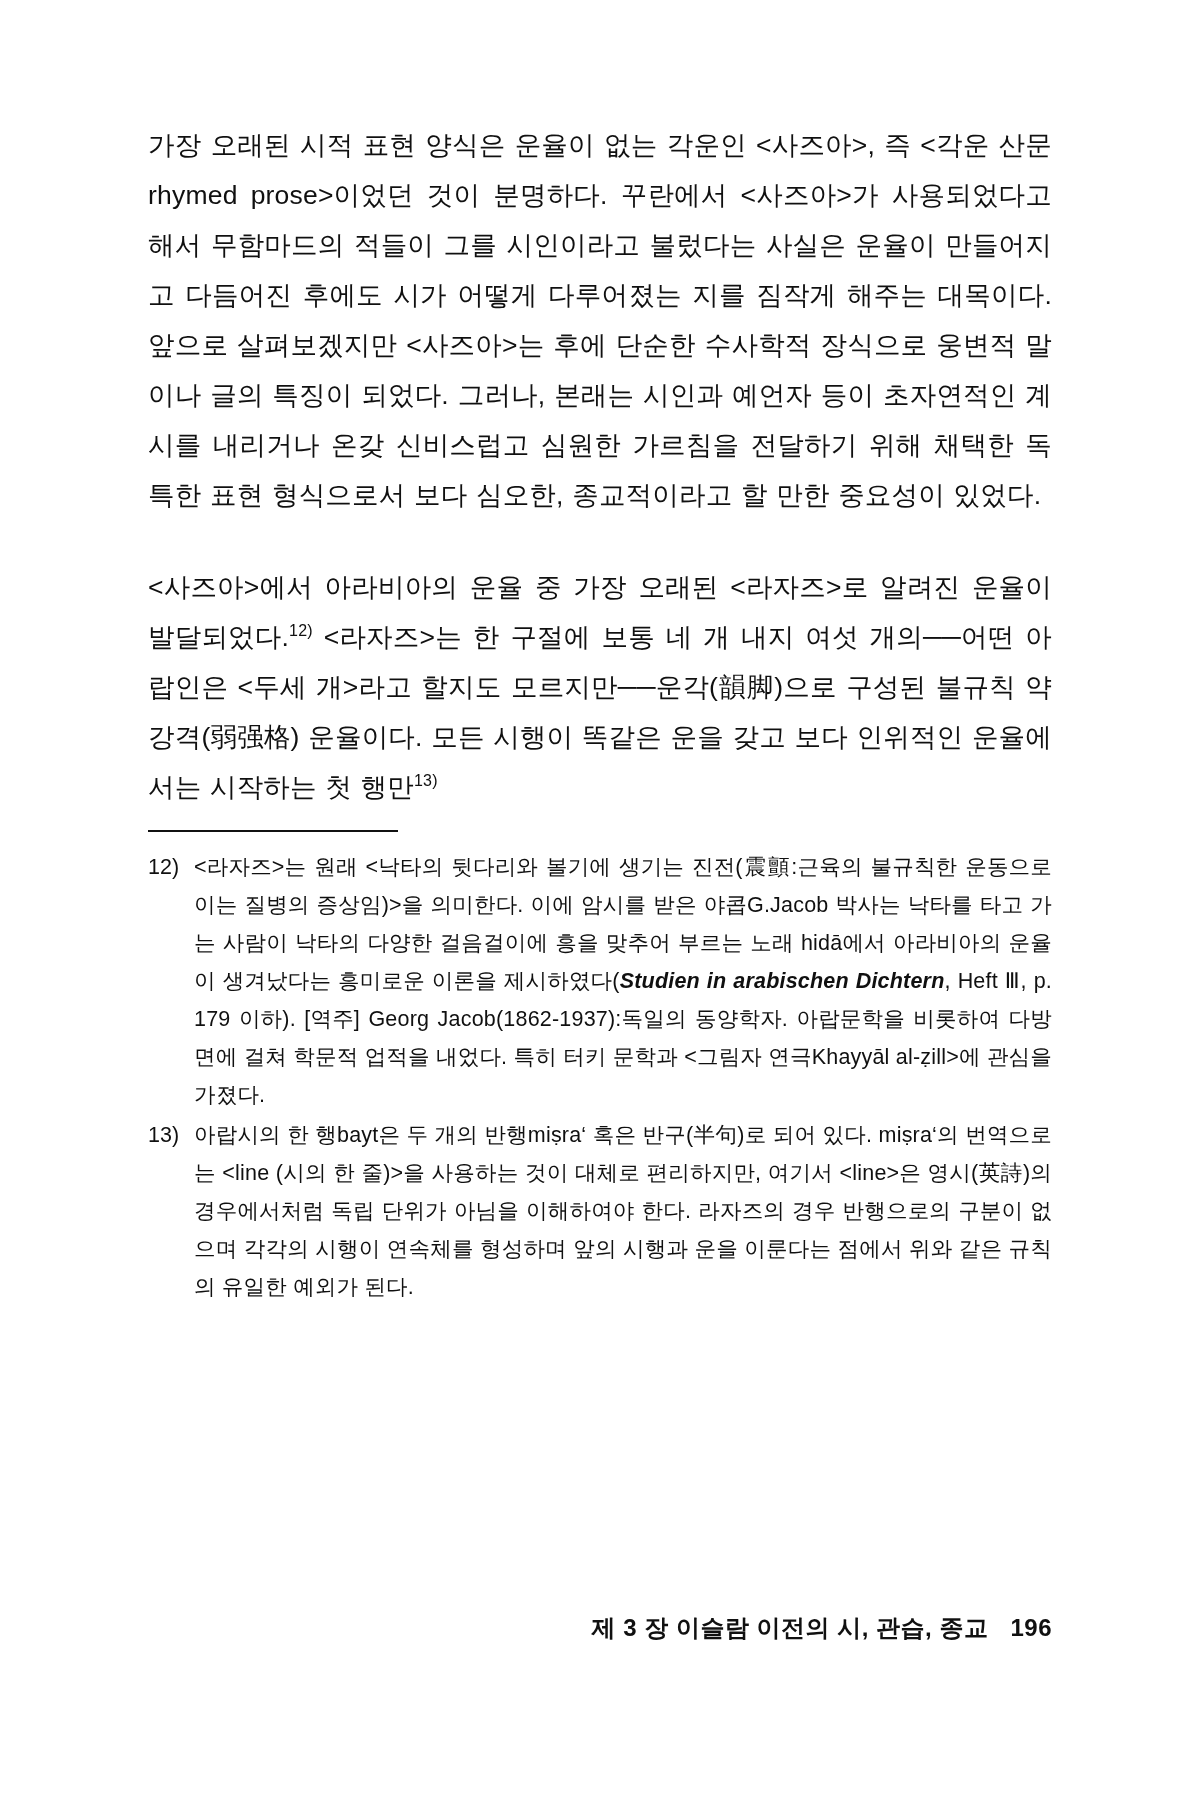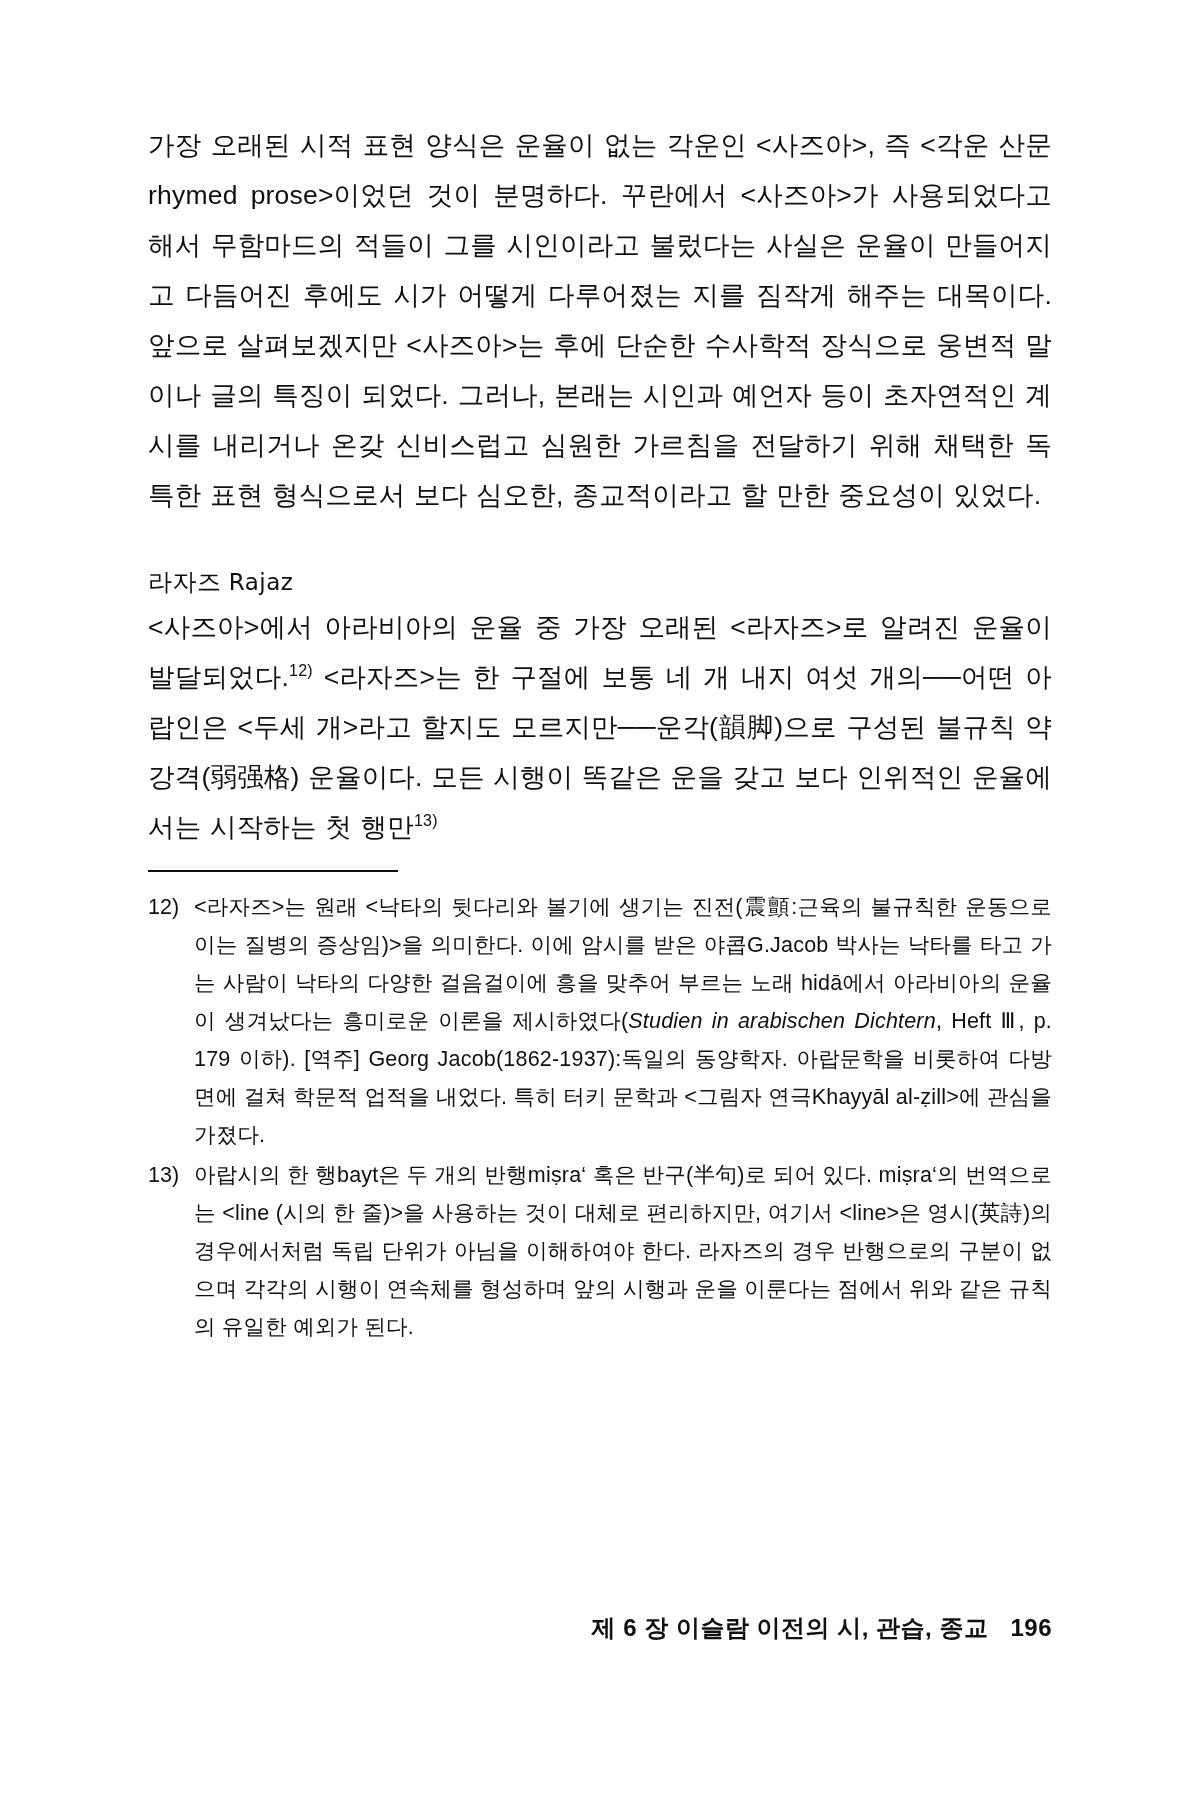--- a/index.html
+++ b/index.html
@@ -70,21 +70,21 @@
     flex: 1 1 auto;
     text-align: justify;
     text-justify: inter-character;
     letter-spacing: 0.2px;
   }
   sup.ref {
     font-size: 16px;
     vertical-align: super;
     line-height: 0;
   }
-  .italic { font-style: italic; }
+  .italic { font-style: italic; font-weight: bold; }
 
   .footer {
     position: absolute;
     left: 148px;
     top: 1612px;
     width: 904px;
     text-align: right;
     font-size: 24px;
     font-weight: bold;
     letter-spacing: 0.5px;
@@ -102,21 +102,20 @@
 <body>
 
 <div class="page">
 
   <div class="content">
 
     <p class="body-para">가장 오래된 시적 표현 양식은 운율이 없는 각운인 &lt;사즈아&gt;, 즉 &lt;각운 산문rhymed prose&gt;이었던 것이 분명하다. 꾸란에서 &lt;사즈아&gt;가 사용되었다고 해서 무함마드의 적들이 그를 시인이라고 불렀다는 사실은 운율이 만들어지고 다듬어진 후에도 시가 어떻게 다루어졌는 지를 짐작게 해주는 대목이다. 앞으로 살펴보겠지만 &lt;사즈아&gt;는 후에 단순한 수사학적 장식으로 웅변적 말이나 글의 특징이 되었다. 그러나, 본래는 시인과 예언자 등이 초자연적인 계시를 내리거나 온갖 신비스럽고 심원한 가르침을 전달하기 위해 채택한 독특한 표현 형식으로서 보다 심오한, 종교적이라고 할 만한 중요성이 있었다.</p>
 
     <div class="spacer-lg"></div>
 
-    <h2 class="section-heading"><span>라자즈 </span><span class="rajaz-latin">Rajaz</span></h2>
 
     <p class="body-para"><span>&lt;사즈아&gt;에서 아라비아의 운율 중 가장 오래된 &lt;라자즈&gt;로 알려진 운율이 발달되었다.</span><sup class="ref">12)</sup><span> &lt;라자즈&gt;는 한 구절에 보통 네 개 내지 여섯 개의──어떤 아랍인은 &lt;두세 개&gt;라고 할지도 모르지만──운각(韻脚)으로 구성된 불규칙 약강격(弱强格) 운율이다. 모든 시행이 똑같은 운을 갖고 보다 인위적인 운율에서는 시작하는 첫 행만</span><sup class="ref">13)</sup></p>
 
     <div class="footnote-rule"></div>
 
     <div class="footnotes">
 
       <div class="footnote">
         <span class="fn-marker">12)</span>
         <span class="fn-text"><span>&lt;라자즈&gt;는 원래 &lt;낙타의 뒷다리와 볼기에 생기는 진전(震顫:근육의 불규칙한 운동으로 이는 질병의 증상임)&gt;을 의미한다. 이에 암시를 받은 야콥G.Jacob 박사는 낙타를 타고 가는 사람이 낙타의 다양한 걸음걸이에 흥을 맞추어 부르는 노래 hidā에서 아라비아의 운율이 생겨났다는 흥미로운 이론을 제시하였다(</span><span class="italic">Studien in arabischen Dichtern</span><span>, Heft Ⅲ, p. 179 이하). [역주] Georg Jacob(1862-1937):독일의 동양학자. 아랍문학을 비롯하여 다방면에 걸쳐 학문적 업적을 내었다. 특히 터키 문학과 &lt;그림자 연극Khayyāl al-ẓill&gt;에 관심을 가졌다.</span></span>
@@ -125,16 +124,16 @@
       <div class="footnote">
         <span class="fn-marker">13)</span>
         <span class="fn-text"><span>아랍시의 한 행bayt은 두 개의 반행miṣra‘ 혹은 반구(半句)로 되어 있다. miṣra‘의 번역으로는 &lt;line (시의 한 줄)&gt;을 사용하는 것이 대체로 편리하지만, 여기서 &lt;line&gt;은 영시(英詩)의 경우에서처럼 독립 단위가 아님을 이해하여야 한다. 라자즈의 경우 반행으로의 구분이 없으며 각각의 시행이 연속체를 형성하며 앞의 시행과 운을 이룬다는 점에서 위와 같은 규칙의 유일한 예외가 된다.</span></span>
       </div>
 
     </div>
 
   </div>
 
   <div class="footer">
-    <span>제 6 장  이슬람 이전의 시, 관습, 종교</span><span class="pagenum">196</span>
+    <span>제 3 장  이슬람 이전의 시, 관습, 종교</span><span class="pagenum">196</span>
   </div>
 
 </div>
 
 </body></html>

